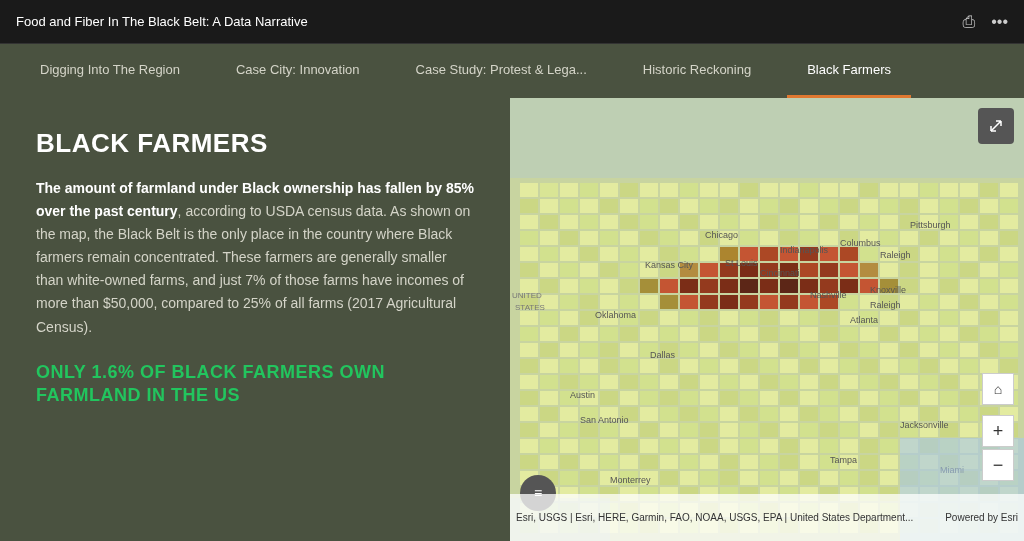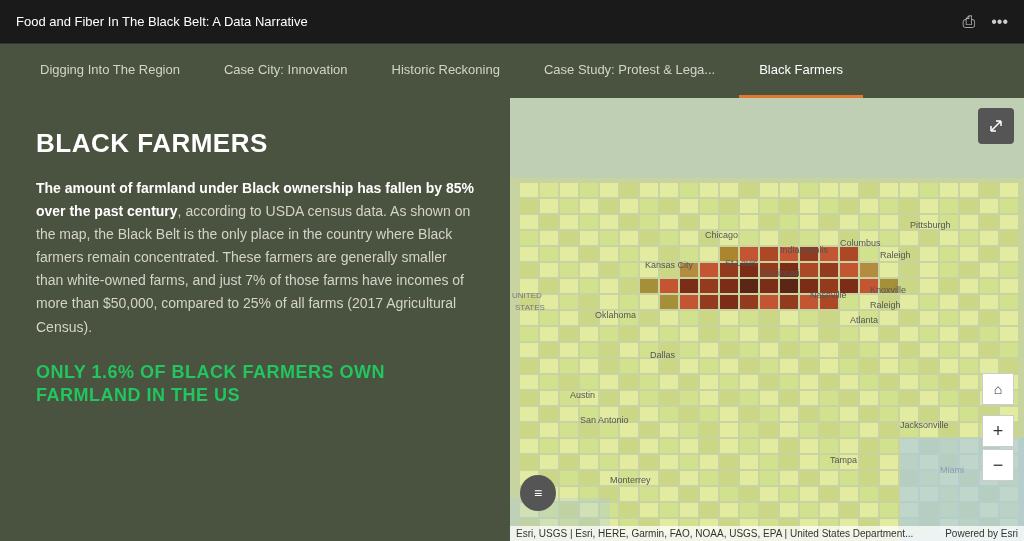--- a/index.html
+++ b/index.html
@@ -30,21 +30,21 @@
       cursor: pointer;
     }
 
     
     .nav-bar {
       background: #4a5240;
       height: 54px;
       display: flex;
       align-items: center;
       padding: 0 20px;
-      gap: 4px;
+      gap: 16px;
       overflow: hidden;
     }
     .nav-item {
       color: #d4d4c8;
       font-size: 13px;
       padding: 0 20px;
       height: 54px;
       display: flex;
       align-items: center;
       cursor: pointer;
@@ -181,41 +181,41 @@
 
     
     .map-attribution {
       position: absolute;
       bottom: 0;
       left: 0;
       right: 0;
       background: rgba(255,255,255,0.75);
       font-size: 10px;
       color: #333;
-      padding: 2px 6px;
+      padding: 18px 6px;
       display: flex;
       justify-content: space-between;
     }
   </style>
 </head>
 <body>
 
 <div class="title-bar">
   <span class="title-bar-left">Food and Fiber In The Black Belt: A Data Narrative</span>
   <div class="title-bar-right">
     <span class="title-bar-icon">⎙</span>
     <span class="title-bar-icon">•••</span>
   </div>
 </div>
 
 <nav class="nav-bar">
   <div class="nav-item">Digging Into The Region</div>
   <div class="nav-item">Case City: Innovation</div>
+  <div class="nav-item">Case Study: Protest &amp; Lega...</div>
   <div class="nav-item">Historic Reckoning</div>
-  <div class="nav-item">Case Study: Protest &amp; Lega...</div>
   <div class="nav-item active">Black Farmers</div>
 </nav>
 
 <div class="main-content">
 
   <div class="left-panel">
     <h1 class="section-title">BLACK FARMERS</h1>
     <p class="body-text">
       <strong>The amount of farmland under Black ownership has fallen by 85% over the past century</strong><span>, according to USDA census data. As shown on the map, the Black Belt is the only place in the country where Black farmers remain concentrated. These farmers are generally smaller than white-owned farms, and just 7% of those farms have incomes of more than $50,000, compared to 25% of all farms (2017 Agricultural Census).</span>
     </p>

